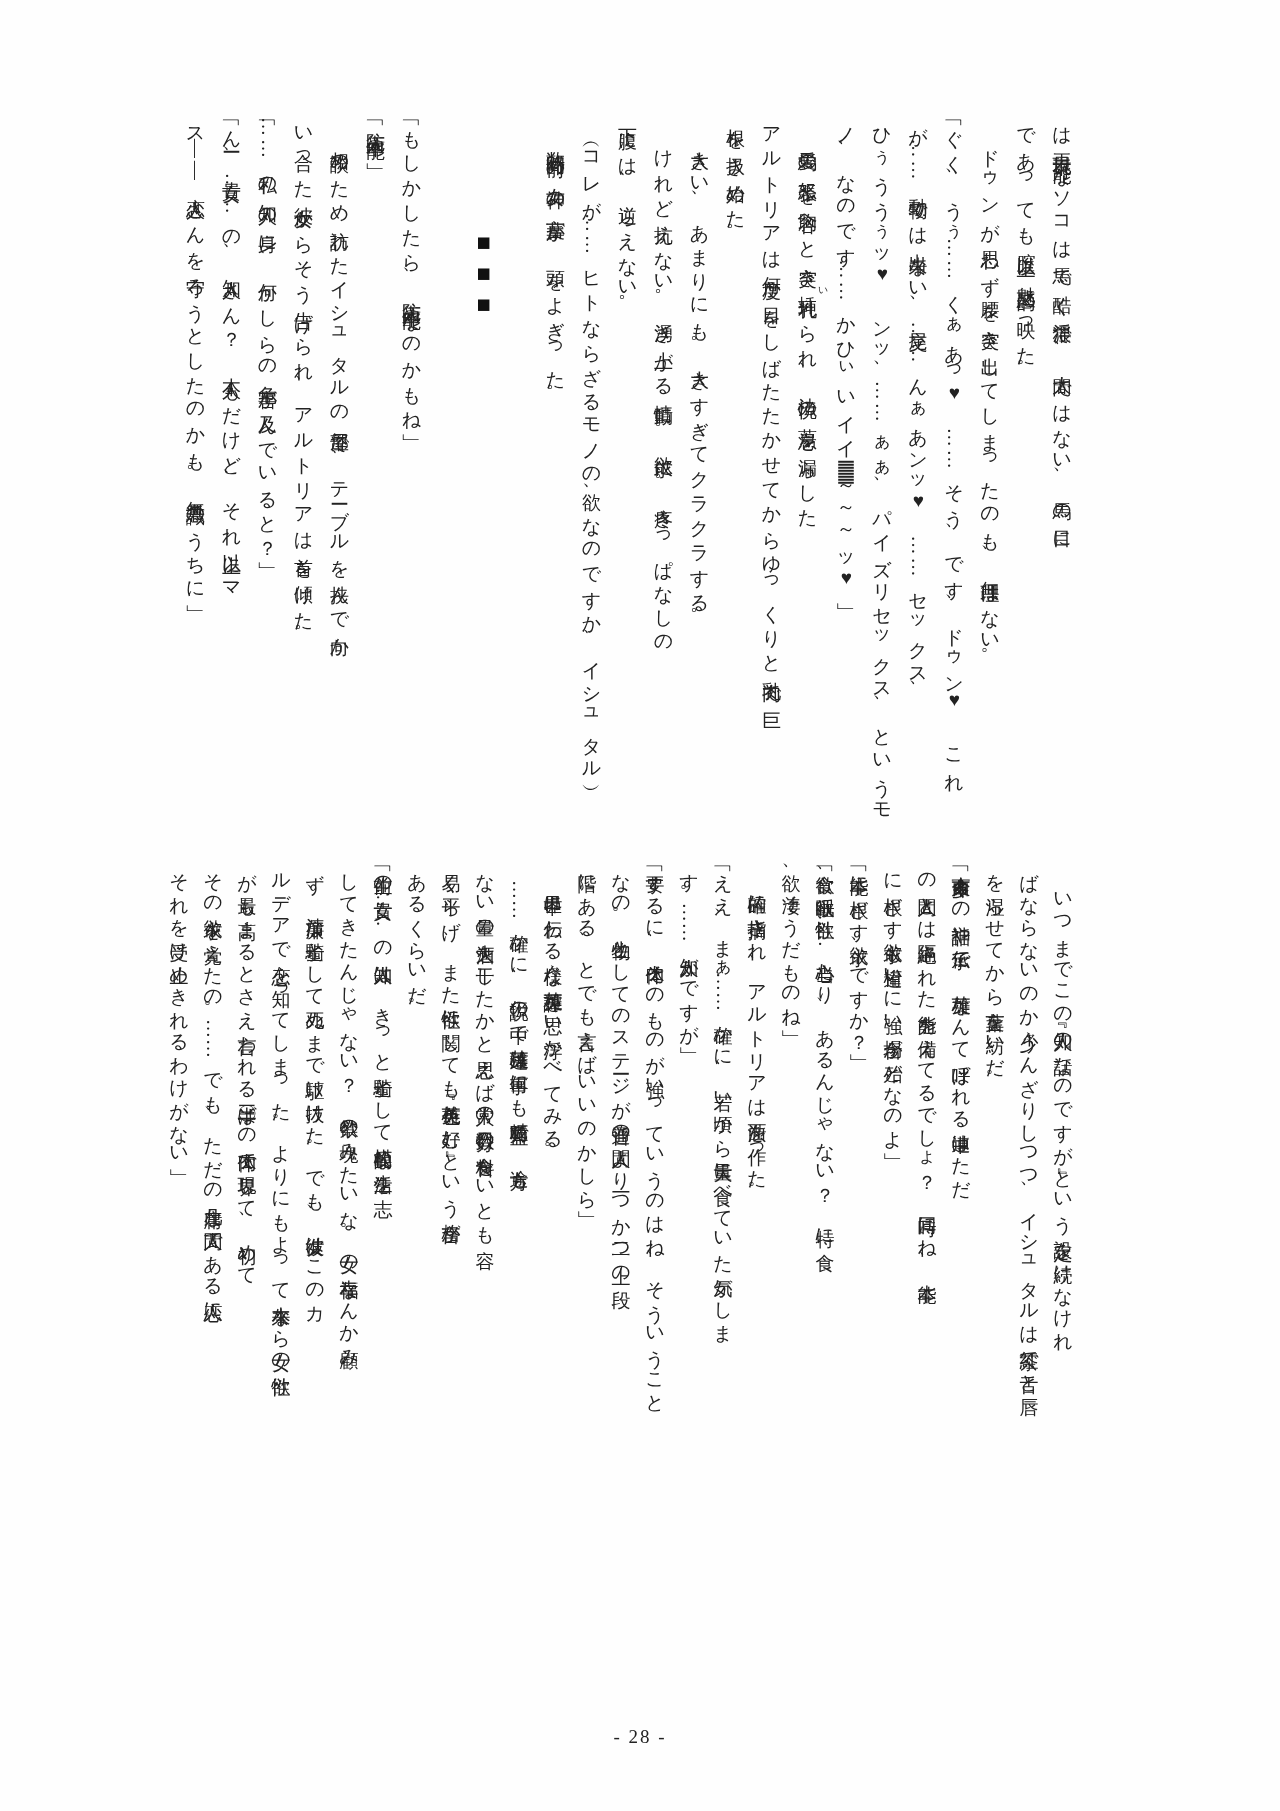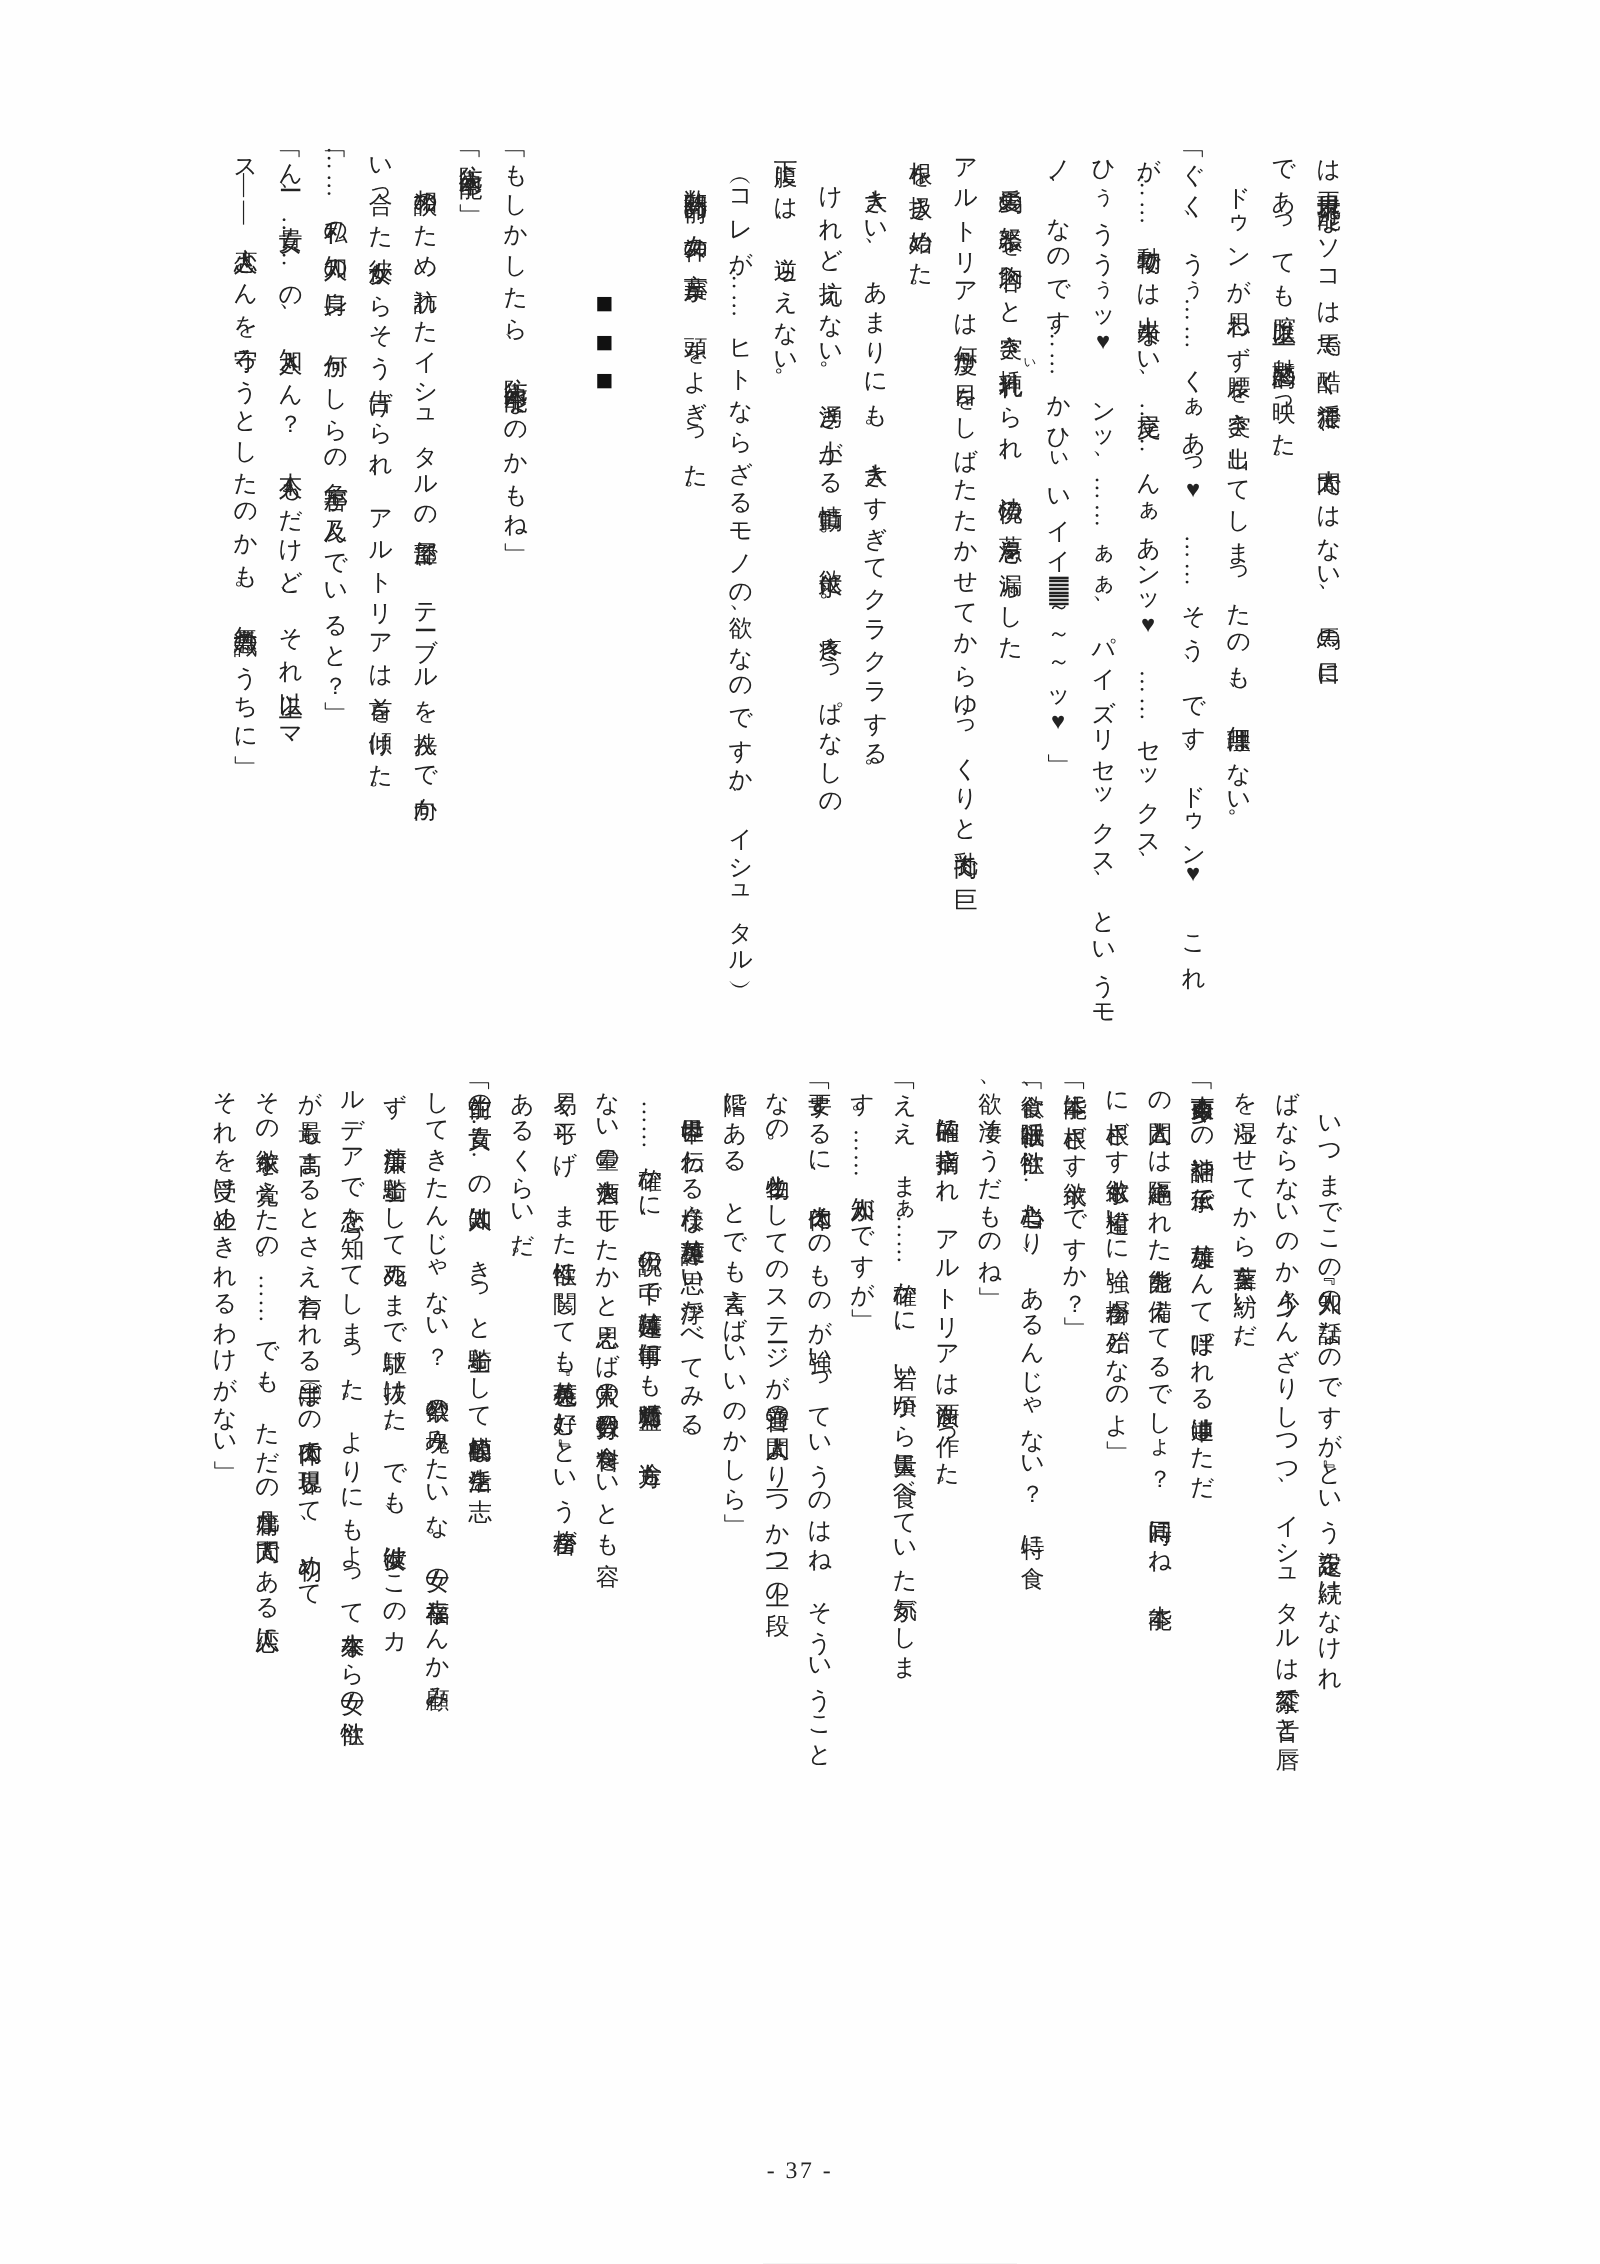--- a/index.html
+++ b/index.html
@@ -123,14 +123,14 @@
       <div class="tcol">あるくらいだ。</div>
       <div class="tcol">「生前の貴女……の知人は、きっと騎士として模範的な生活を志</div>
       <div class="tcol">してきたんじゃない？　禁欲の塊みたいな。女の幸福なんか顧み</div>
       <div class="tcol">ず、清廉な騎士として死ぬまで駆け抜けた。でも、彼女はこのカ</div>
       <div class="tcol">ルデアで恋を知ってしまった。よりにもよって本来なら女の性欲</div>
       <div class="tcol">が最も高まるとさえ言われる三〇半ばの肉体で現界して、初めて</div>
       <div class="tcol">その欲求を覚えたの。……でも、ただの凡庸な人間である恋人に</div>
       <div class="tcol">それを受け止めきれるわけがない」</div>
     </div>
 
-  <div id="page-number">- 37 -</div>
+  <div id="page-number">- 28 -</div>
 </div>
 
 </body></html>

